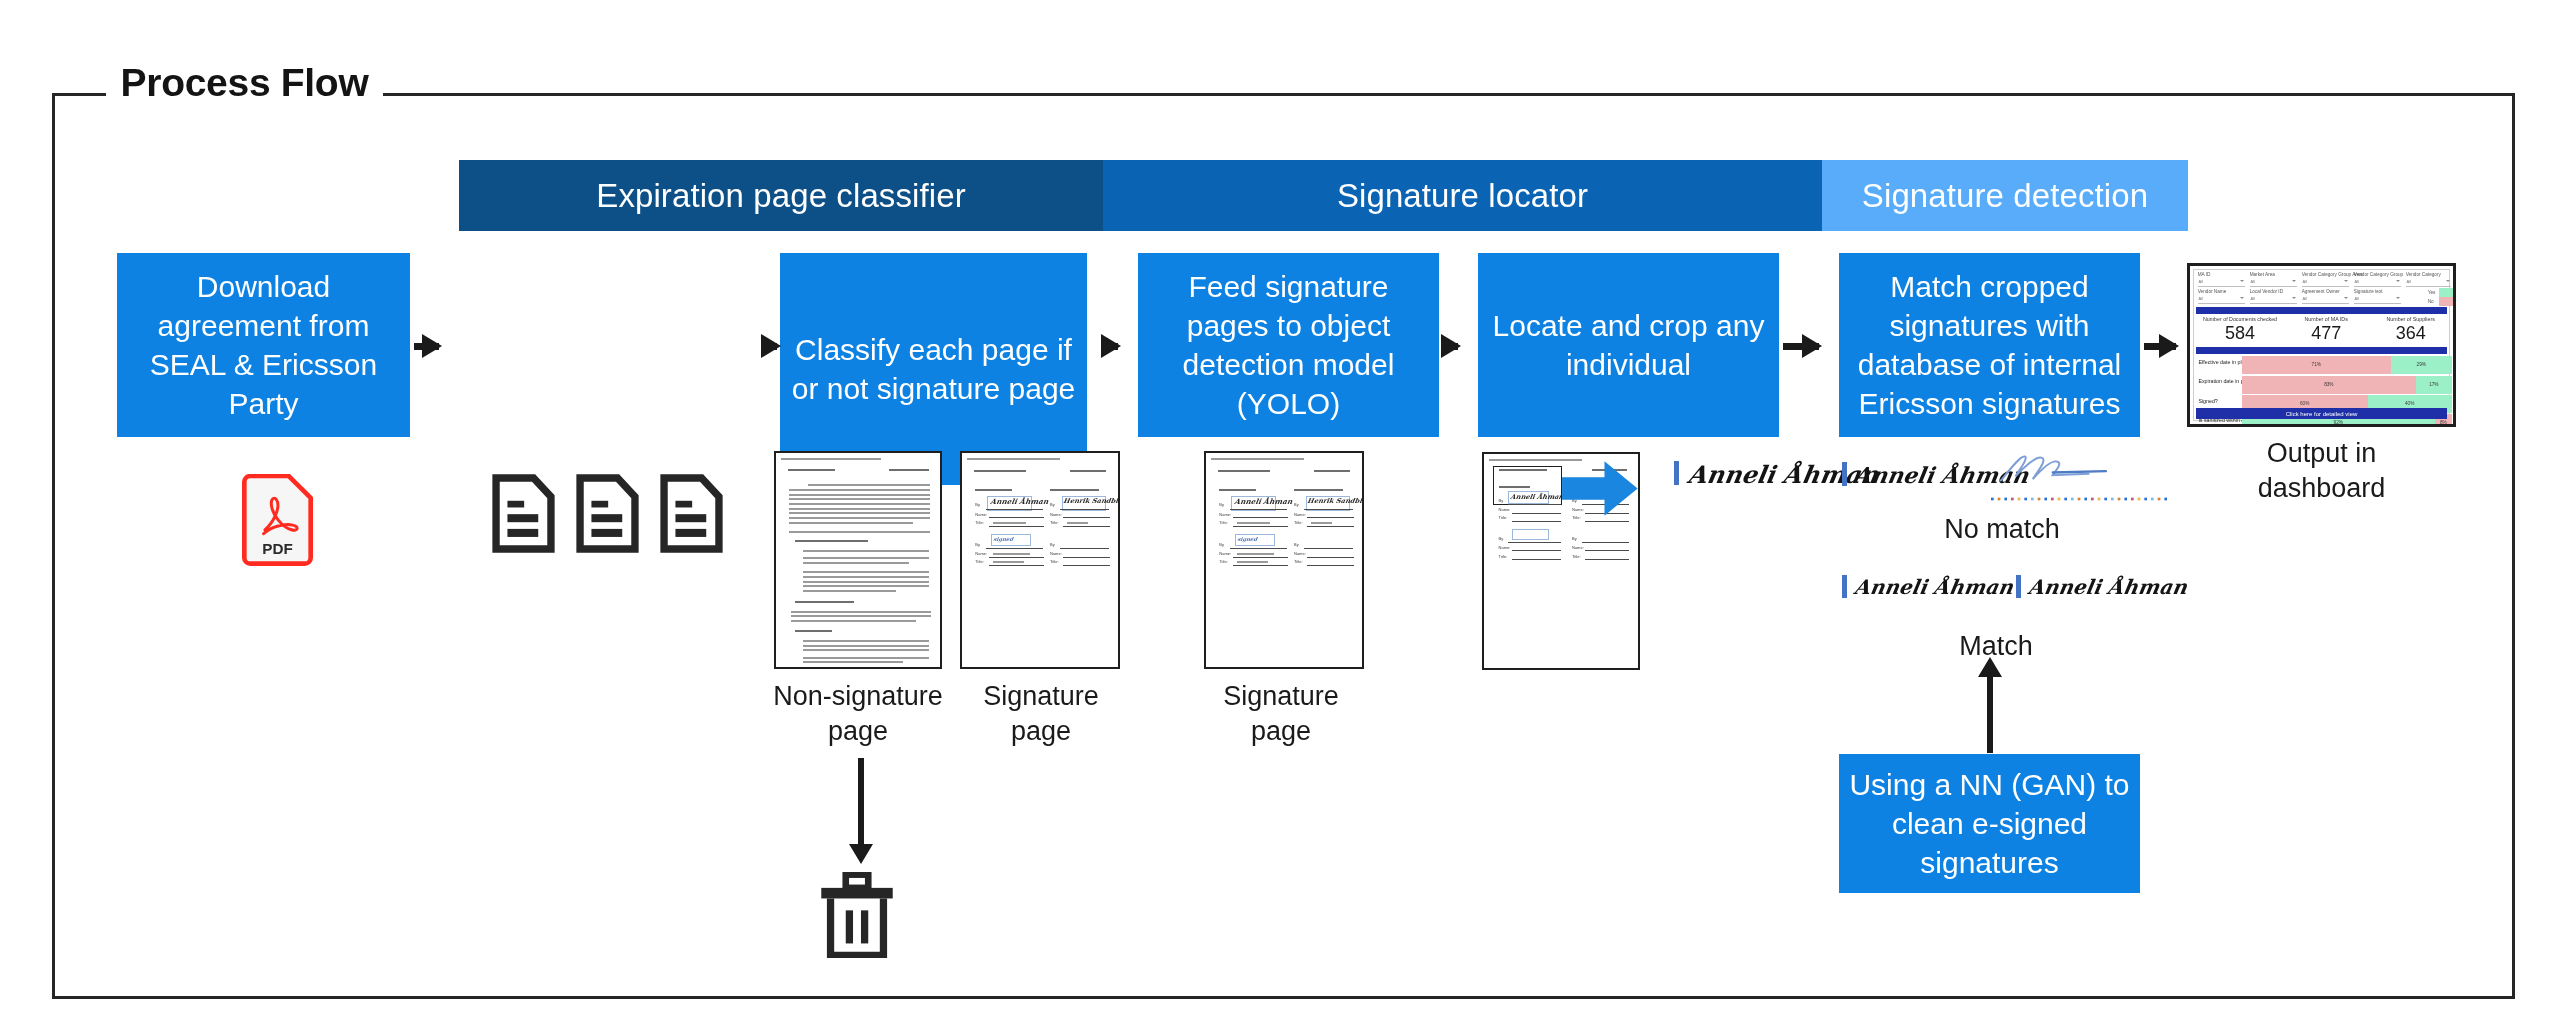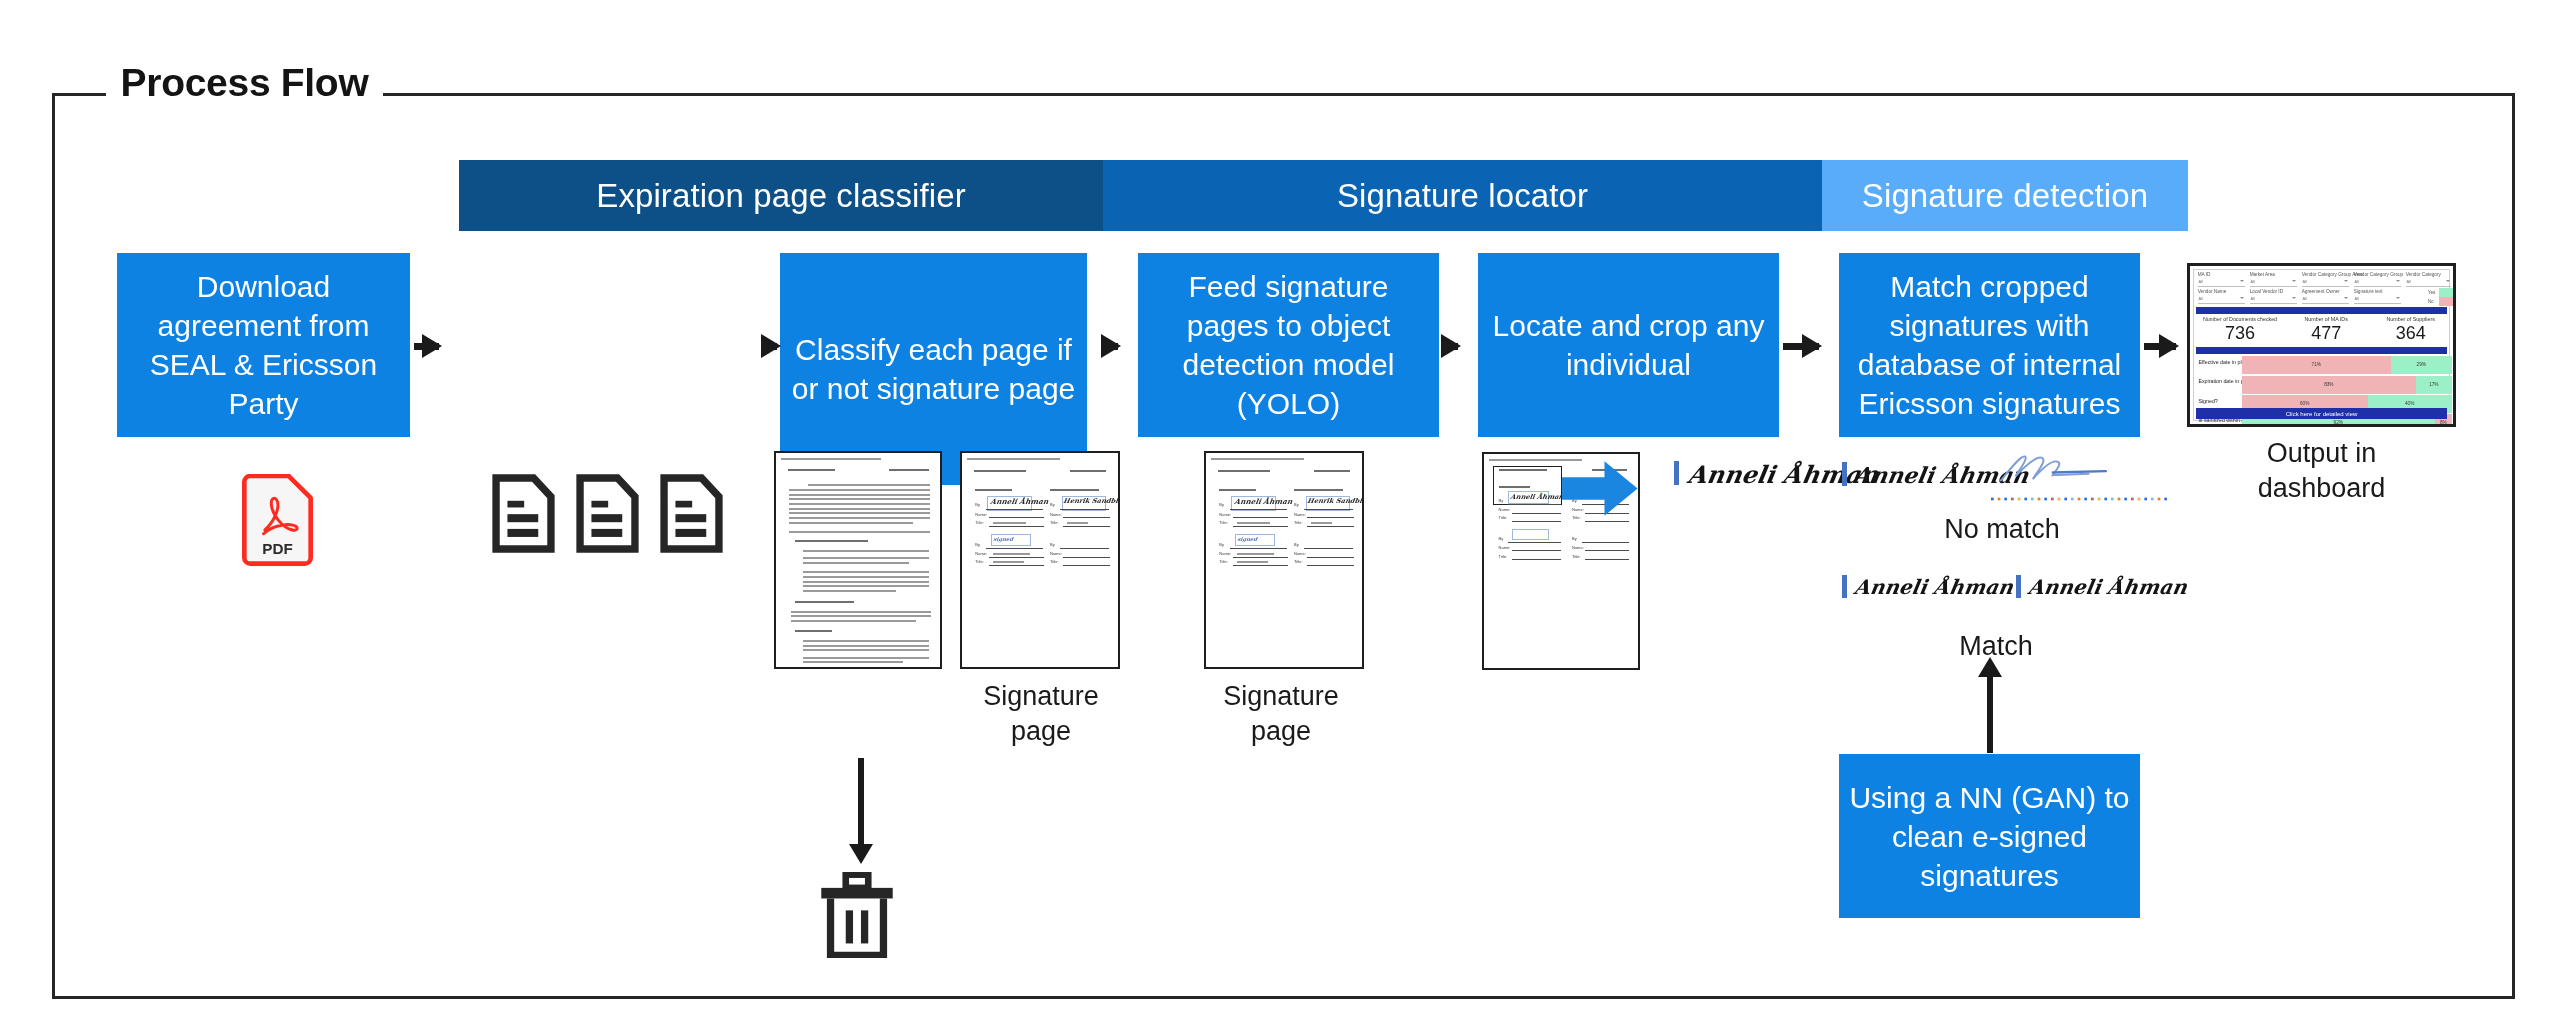--- a/index.html
+++ b/index.html
@@ -343,25 +343,26 @@
     </svg>
   </div>
   <div class="cap" style="left:1909px;top:512px;width:186px;">No match</div>
 
   <div class="sig-bar" style="left:1842px;top:575px;height:22.6px;"></div>
   <div class="sig" style="left:1856px;top:575px;font-size:20px;">Anneli Åhman</div>
   <div class="sig-bar" style="left:2016px;top:575px;height:22.6px;"></div>
   <div class="sig" style="left:2030px;top:575px;font-size:20px;">Anneli Åhman</div>
   <div class="cap" style="left:1903px;top:629px;width:186px;">Match</div>
 
-  <div class="pbox" style="left:1839px;top:754px;width:301px;height:164px;">
+  <div class="pbox" style="left:1839px;top:754px;width:301px;height:139px;">
     <span>Using a NN (GAN) to clean e-signed signatures</span>
   </div>
   <div class="arrow-v-up" style="left:1987px;top:674px;height:79px;"></div>
 
+  <div class="cap" style="left:765px;top:679px;width:186px;">Non-signature page</div>
   <div class="cap" style="left:958px;top:679px;width:166px;">Signature page</div>
   <div class="cap" style="left:1198px;top:679px;width:166px;">Signature page</div>
 
   <div class="arrow-v-down" style="left:858px;top:758px;height:89px;"></div>
   <div style="position:absolute;left:817px;top:872px;width:80px;height:86px;">
     <svg width="80" height="86" viewBox="0 0 120 130">
       <rect x="43" y="4" width="34" height="20" fill="none" stroke="#262626" stroke-width="10"></rect>
       <rect x="6" y="24" width="108" height="16" fill="#262626"></rect>
       <path d="M20 40 L20 126 L100 126 L100 40" fill="none" stroke="#262626" stroke-width="11"></path>
       <rect x="43" y="58" width="11" height="50" fill="#262626"></rect>
@@ -420,21 +421,21 @@
         </div>
 
       <div class="legend-txt" style="left:234px;top:20.6px;">Yes</div>
       <div class="legend-sw" style="left:245px;top:18.6px;background:#9bf0c8;"></div>
       <div class="legend-txt" style="left:234px;top:29px;">No</div>
       <div class="legend-sw" style="left:245px;top:27px;background:#f0b4b6;"></div>
 
       <div class="dash-band" style="left:2.7px;top:37px;right:2.7px;height:7.3px;"></div>
 
       <div class="kpi-label" style="left:5.3px;top:46px;width:82px;">Number of Documents checked</div>
-      <div class="kpi-val" style="left:5.3px;top:53px;width:82px;">736</div>
+      <div class="kpi-val" style="left:5.3px;top:53px;width:82px;">584</div>
       <div class="kpi-label" style="left:93px;top:46px;width:79px;">Number of MA IDs</div>
       <div class="kpi-val" style="left:93px;top:53px;width:79px;">477</div>
       <div class="kpi-label" style="left:177px;top:46px;width:80px;">Number of Suppliers</div>
       <div class="kpi-val" style="left:177px;top:53px;width:80px;">364</div>
 
       <div class="dash-band" style="left:2.7px;top:77px;right:2.7px;height:7.3px;"></div>
 
       <div class="bar-label" style="left:4.7px;top:89px;">Effective date in place?</div>
       <div class="bar-track" style="left:48px;top:86px;width:210px;">
         <div class="bar-seg bar-red" style="width:71%;">71%</div>

